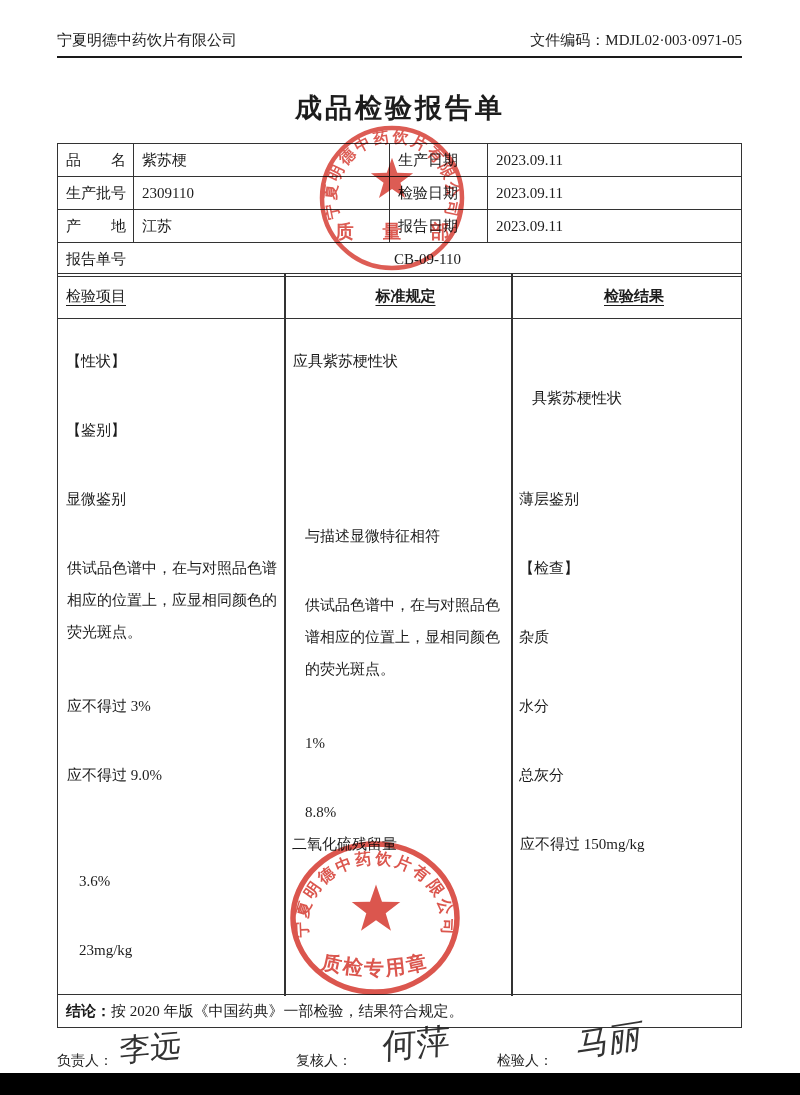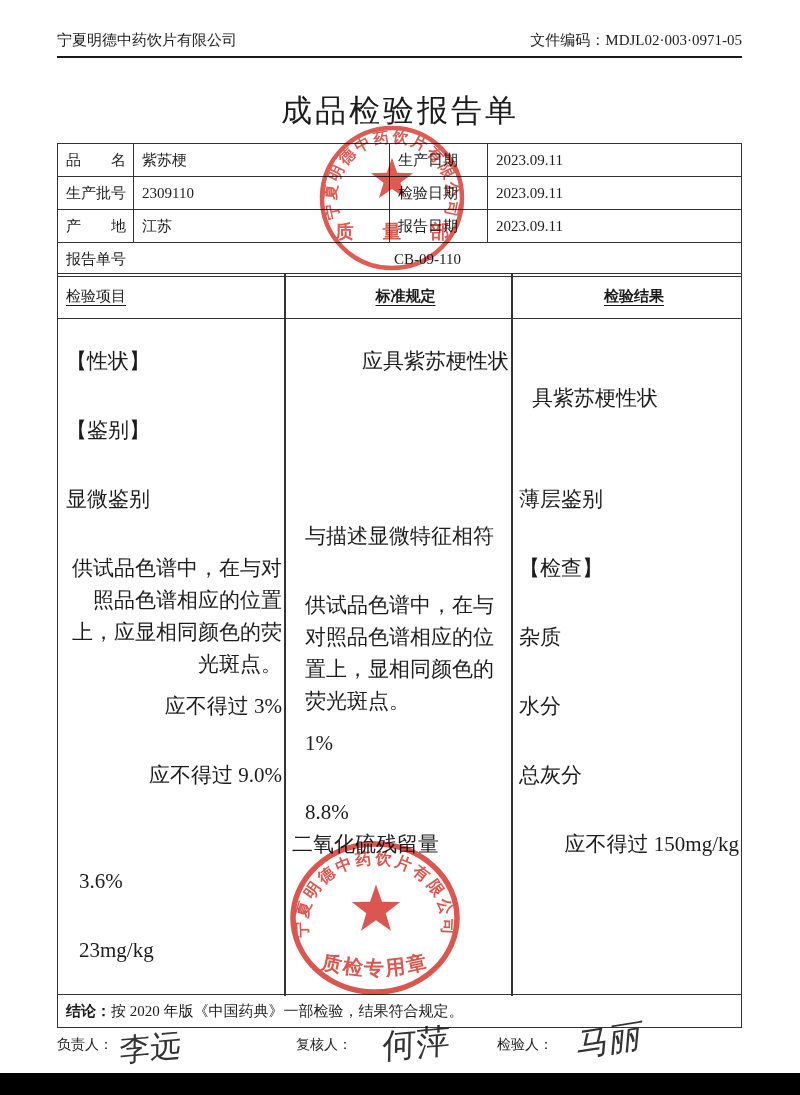--- a/index.html
+++ b/index.html
@@ -10,51 +10,51 @@
     font-family:"Liberation Serif","DejaVu Serif",serif;
     color:#1c1c1c;
   }
   
   .doc-header { position:absolute; left:57px; top:31px; width:685px; height:22px; font-size:15px; }
   .doc-header .company { position:absolute; left:0; top:0; }
   .doc-header .doccode { position:absolute; right:0; top:0; }
   .header-rule { position:absolute; left:57px; top:56px; width:685px; height:2px; background:#1a1a1a; }
   
   .title { position:absolute; left:0; top:90px; width:100%; text-align:center;
-           font-size:31px; font-weight:400; letter-spacing:3px; }
+           font-size:27px; font-weight:700; letter-spacing:3px; }
   
   .info-table { position:absolute; left:57px; top:143px; width:685px; border:1.5px solid #333; background:transparent; }
   .info-row { display:grid; grid-template-columns:75px 256px 98px 1fr; height:33px; border-bottom:1.5px solid #333; }
   .info-row > div { display:flex; align-items:center; font-size:15px; padding-left:8px; }
   .info-row > div + div { border-left:1.5px solid #333; }
   .info-row4 { position:relative; height:33px; display:flex; align-items:center; font-size:15px; }
   .info-row4 .rlabel { padding-left:8px; }
   .info-row4 .rvalue { position:absolute; left:336px; }
   
   .body-table { position:absolute; left:57px; top:273px; width:685px; height:755px; border:1.5px solid #333; }
   .vdiv { position:absolute; top:0; width:1.5px; height:722px; background:#333; }
   .vdiv.v1 { left:226px; } .vdiv.v2 { left:453px; }
   .bt-header { position:absolute; left:0; top:0; width:100%; height:45px;
                display:grid; grid-template-columns:226px 227px 1fr; border-bottom:1.5px solid #333;gap:8px; }
   .bt-header > div { display:flex; align-items:center; font-size:15px; }
   .bt-header .h1 { padding-left:8px; }
   .bt-header .h2, .bt-header .h3 { justify-content:center;font-weight:bold; }
   .bt-header span { text-decoration:underline; text-underline-offset:4px; }
   .bt-body { position:absolute; left:0; top:45px; width:100%; height:677px;
              display:grid; grid-template-columns:226px 227px 1fr; padding-top:26px; }
-  .bt-body > div { font-size:21px; line-height:32px; min-height:32px; }
+  .bt-body > div { font-size:15px; line-height:32px; min-height:32px; }
   .c1 { padding-left:8px; }
-  .c2 { padding-left:1px; padding-right:2px;text-align:right; }
+  .c2 { padding-left:9px; padding-right:2px; }
   .c3 { padding-left:21px; padding-right:6px;margin-top:37px; }
   .bt-conclusion { position:absolute; left:0; bottom:0; width:100%; height:33px;
                    border-top:1.5px solid #333; display:flex; align-items:center; font-size:15px; padding-left:8px; }
   .bt-conclusion .clabel { font-weight:700; }
   
   .signatures { position:absolute; left:57px; top:1034px; width:685px; height:55px; font-size:14px; }
-  .sig-label { position:absolute; top:2px; }
+  .sig-label { position:absolute; top:18px; }
   .sig-label.l1 { left:0; } .sig-label.l2 { left:239px;text-align:right; } .sig-label.l3 { left:440px; }
   .sig-name { position:absolute; font-size:31px; color:#222; white-space:nowrap;
               transform:rotate(-5deg) skewX(-6deg); transform-origin:left bottom; opacity:.92; }
   .sig-name.s1 { left:62px; top:-4px; }
   .sig-name.s2 { left:325px; top:-10px; font-size:34px; }
   .sig-name.s3 { left:518px; top:-10px; font-size:33px; transform:rotate(-9deg) skewX(-14deg); }
   
   .stamp { position:absolute; mix-blend-mode:multiply; pointer-events:none; }
   .stamp-top { left:312px; top:118px; }
   .stamp-bottom { left:275px; top:823px; }

